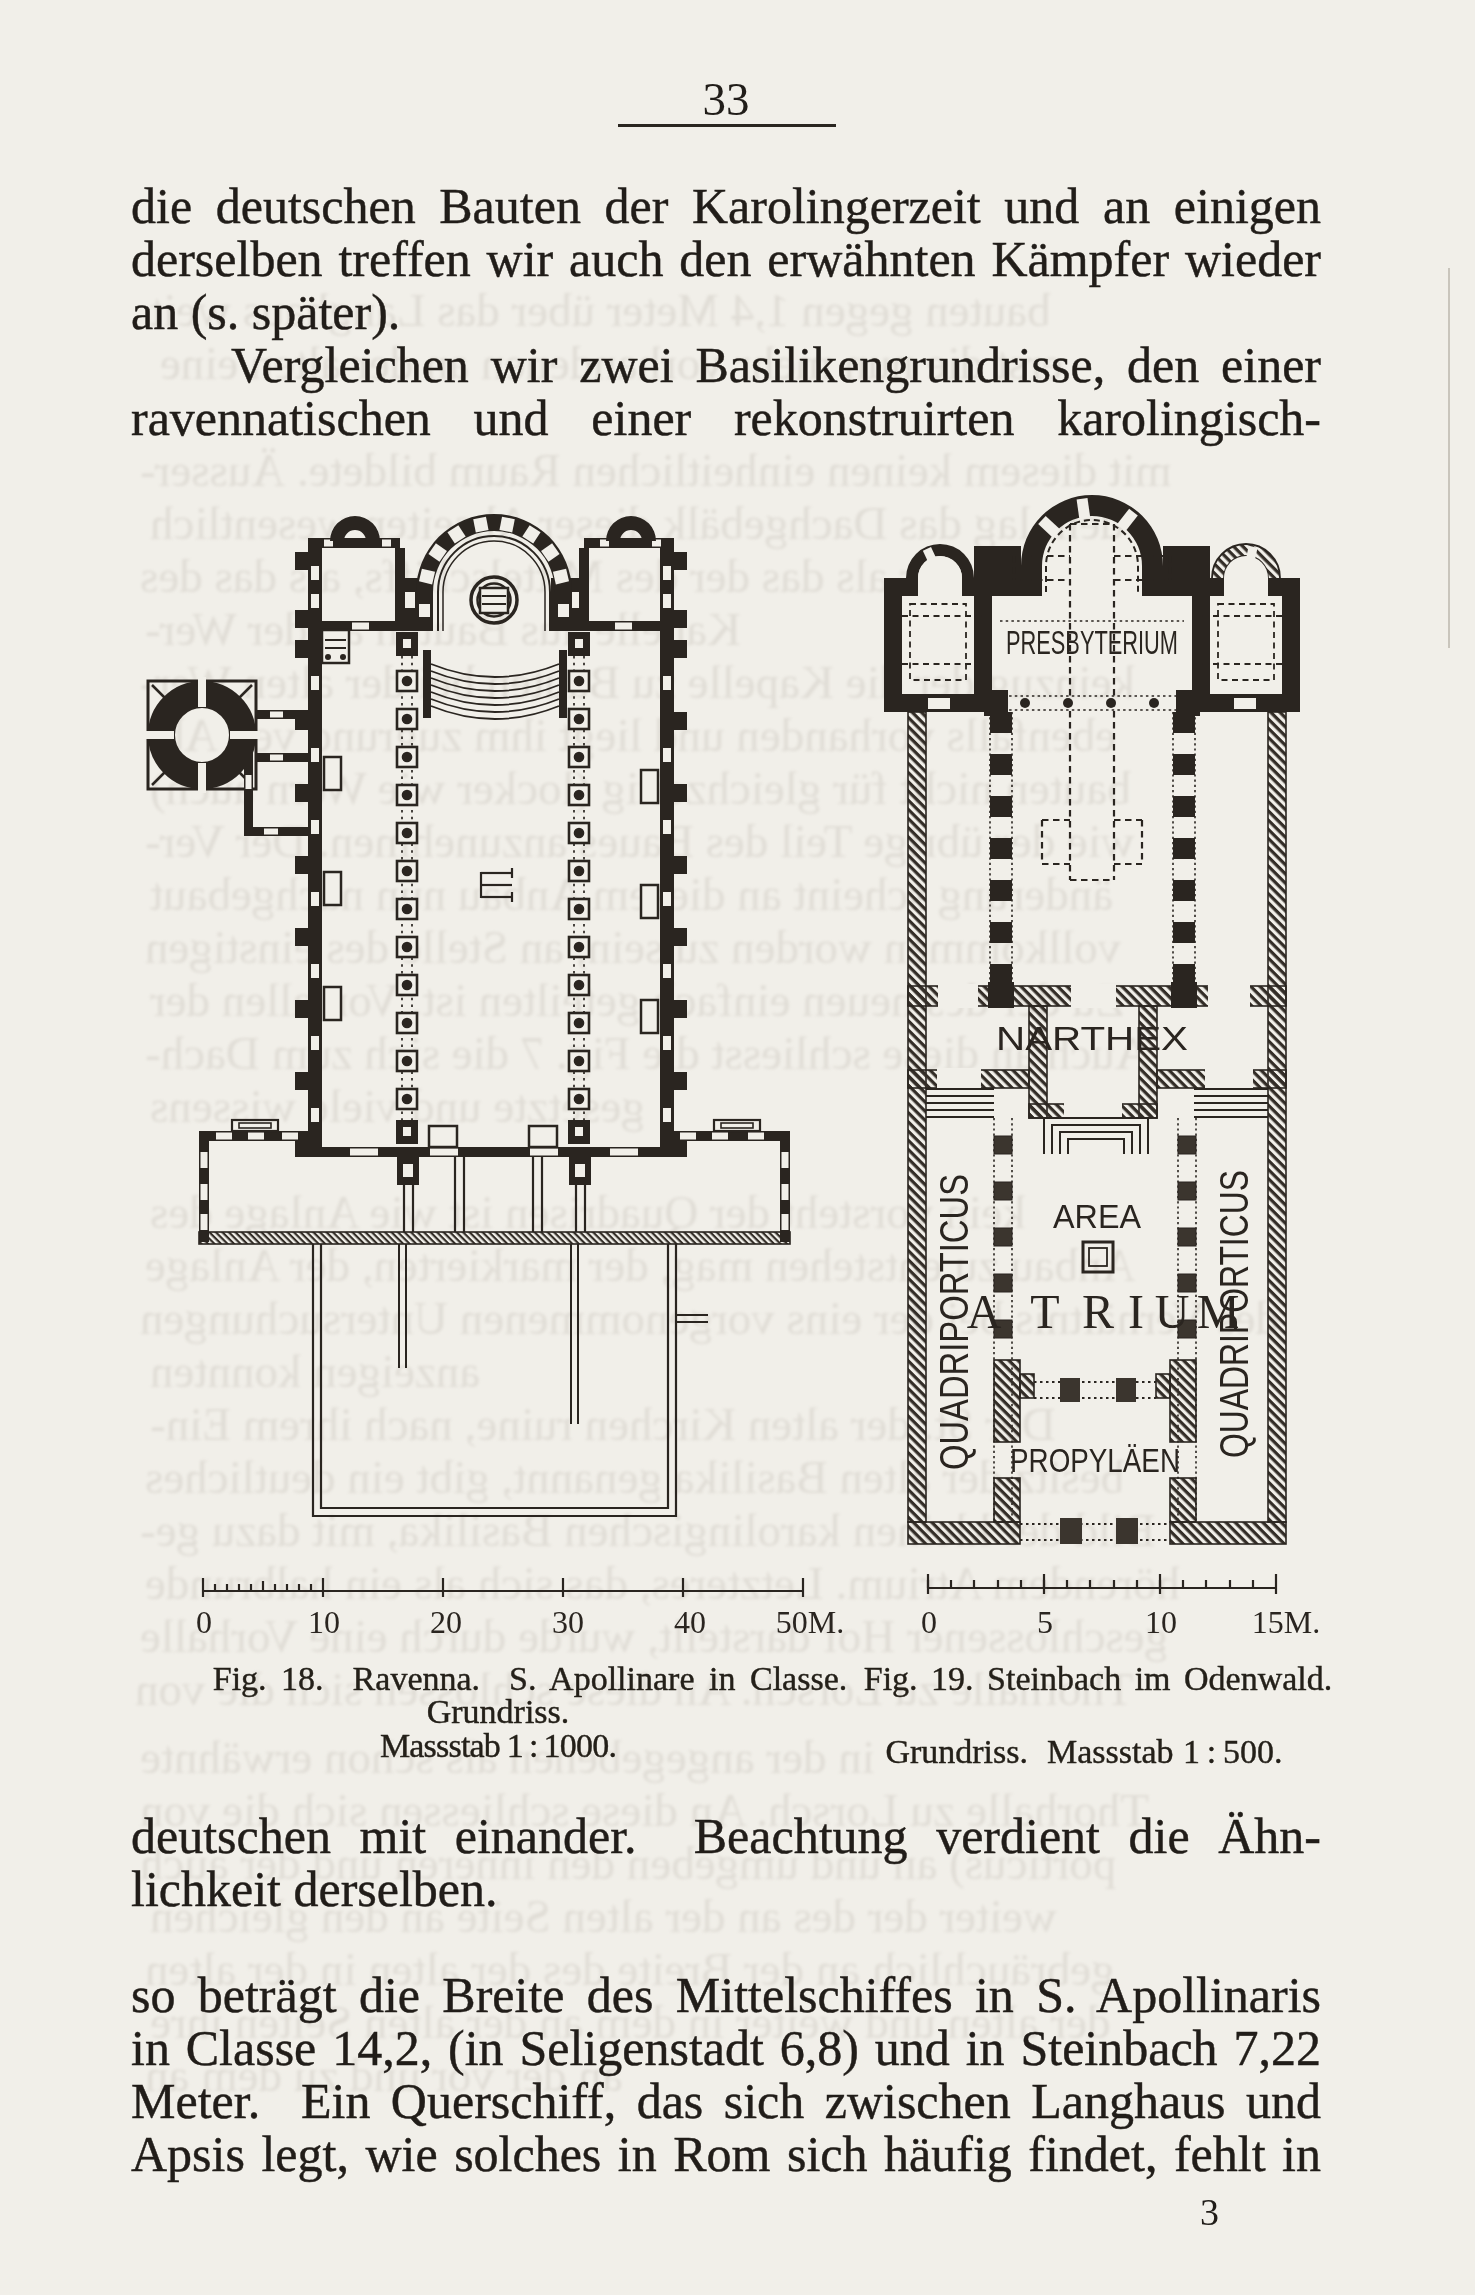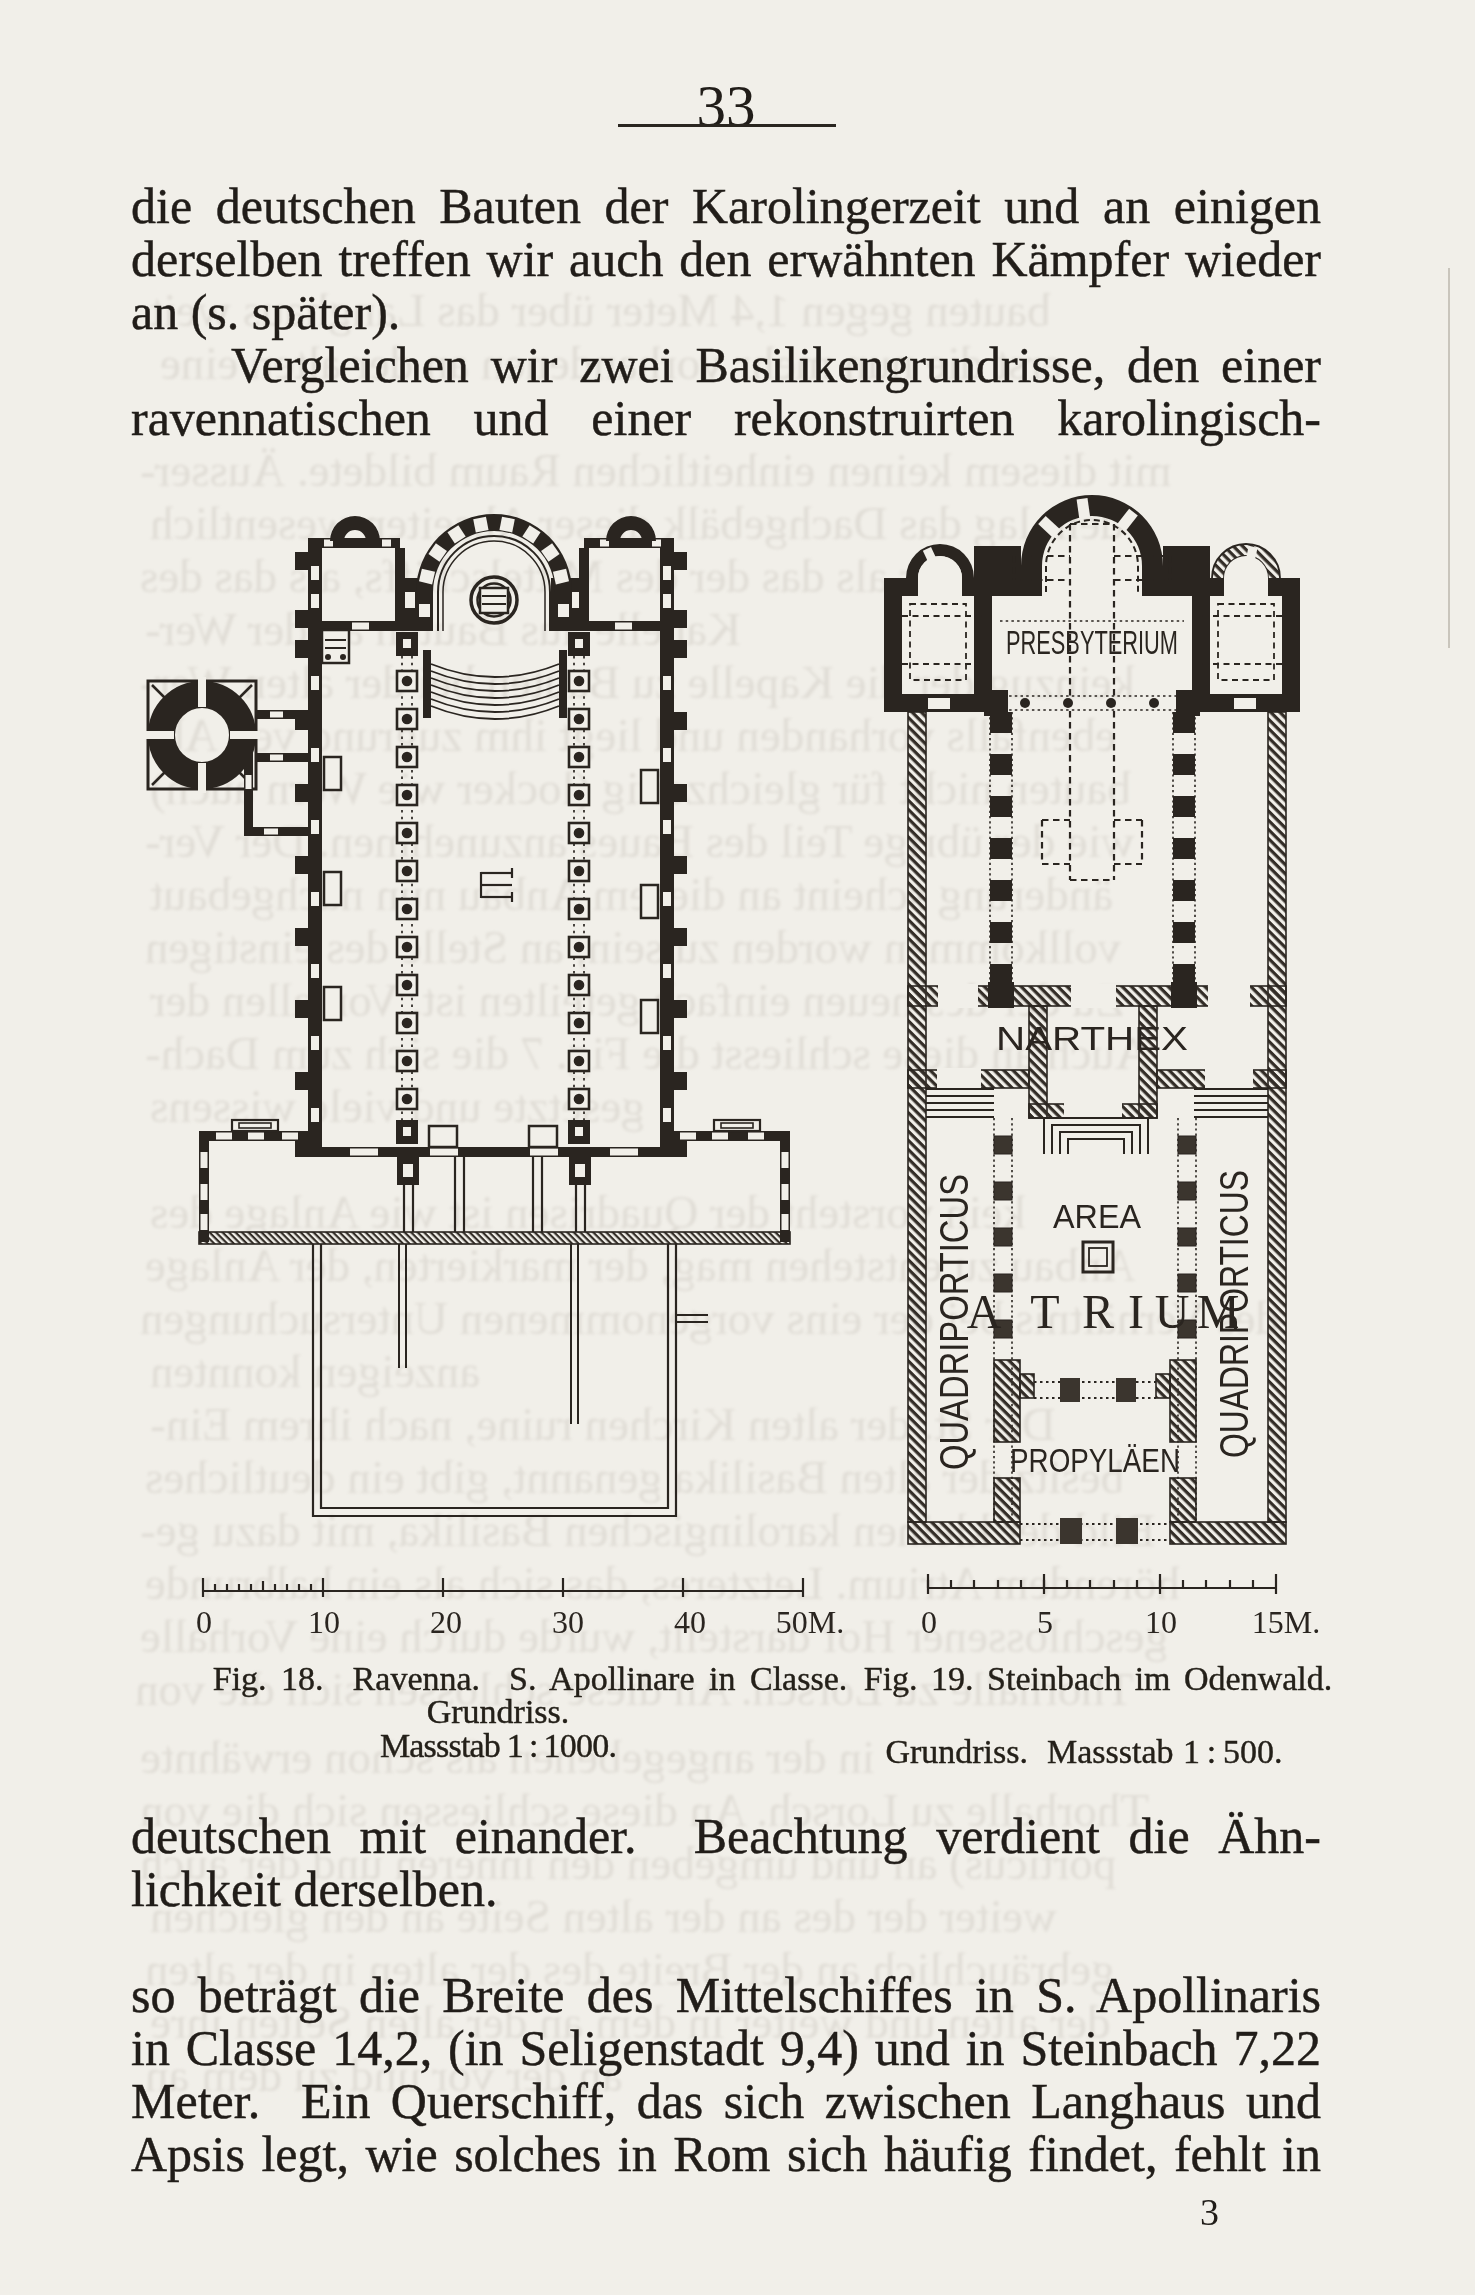--- a/index.html
+++ b/index.html
@@ -43,21 +43,21 @@
 <div class="ghost" style="left:140px;top:1730px;">in der angegebenen als schon erwähnte</div>
 <div class="ghost" style="left:140px;top:1783px;">Thorhalle zu Lorsch. An diese schliessen sich die von</div>
 <div class="ghost" style="left:140px;top:1836px;">porticus) an und umgeben den inneren und der auch</div>
 <div class="ghost" style="left:150px;top:1889px;">weiter der des an der alten Seite an den gleichen</div>
 <div class="ghost" style="left:145px;top:1942px;">gebräuchlich an der Breite des der alten in der alten</div>
 <div class="ghost" style="left:150px;top:1995px;">der alten und weiter in dem an der alten Seiten ihre</div>
 <div class="ghost" style="left:145px;top:2048px;">an der vor und zu dem an</div>
 
 <div class="abs" style="left:1448px;top:268px;width:2px;height:380px;background:#c9c5bc;"></div>
 
-<div class="abs" style="left:626px;top:72px;width:200px;text-align:center;font-size:59px;">33</div>
+<div class="abs" style="left:626px;top:72px;width:200px;text-align:center;font-size:47px;">33</div>
 
 <div class="abs" style="left:618px;top:124px;width:218px;height:2.5px;background:#2a2620;"></div>
 
 <div class="line just" style="top:180px;">die deutschen Bauten der Karolingerzeit und an einigen</div>
 
 <div class="line just" style="top:233px;">derselben treffen wir auch den erwähnten Kämpfer wieder</div>
 
 <div class="line" style="top:286px;">an (s. später).</div>
 
 <div class="line just" style="top:339px;text-indent:100px;">Vergleichen wir zwei Basilikengrundrisse, den einer</div>
@@ -739,21 +739,21 @@
 
 <div class="cap" style="left:844px;top:1733px;width:480px;text-align:center;word-spacing:1px;">Grundriss. &nbsp;Massstab 1 : 500.</div>
 
 <div class="line" style="top:1863px;">lichkeit derselben.</div>
 
 <div class="line just" style="top:1810px;">deutschen mit einander. &nbsp;Beachtung verdient die Ähn-</div>
 
 
 <div class="line just" style="top:1969px;">so beträgt die Breite des Mittelschiffes in S. Apollinaris</div>
 
-<div class="line just" style="top:2022px;">in Classe 14,2, (in Seligenstadt 9,4) und in Steinbach 7,22</div>
+<div class="line just" style="top:2022px;">in Classe 14,2, (in Seligenstadt 6,8) und in Steinbach 7,22</div>
 
 <div class="line just" style="top:2075px;">Meter. &nbsp;Ein Querschiff, das sich zwischen Langhaus und</div>
 
 <div class="line just" style="top:2128px;">Apsis legt, wie solches in Rom sich häufig findet, fehlt in</div>
 
 <div class="abs" style="left:1200px;top:2190px;font-size:38px;">3</div>
 
 </div>
 
 </body></html>

